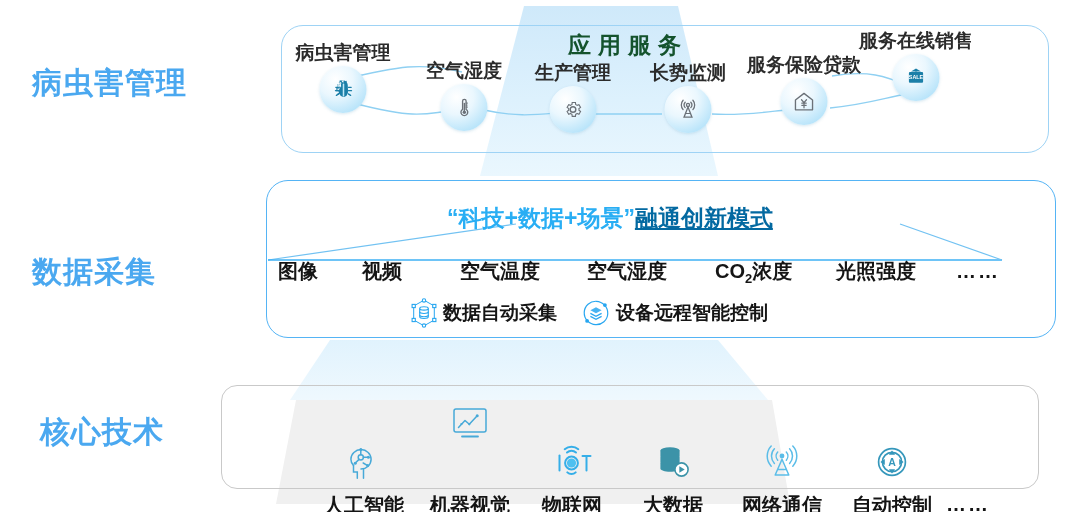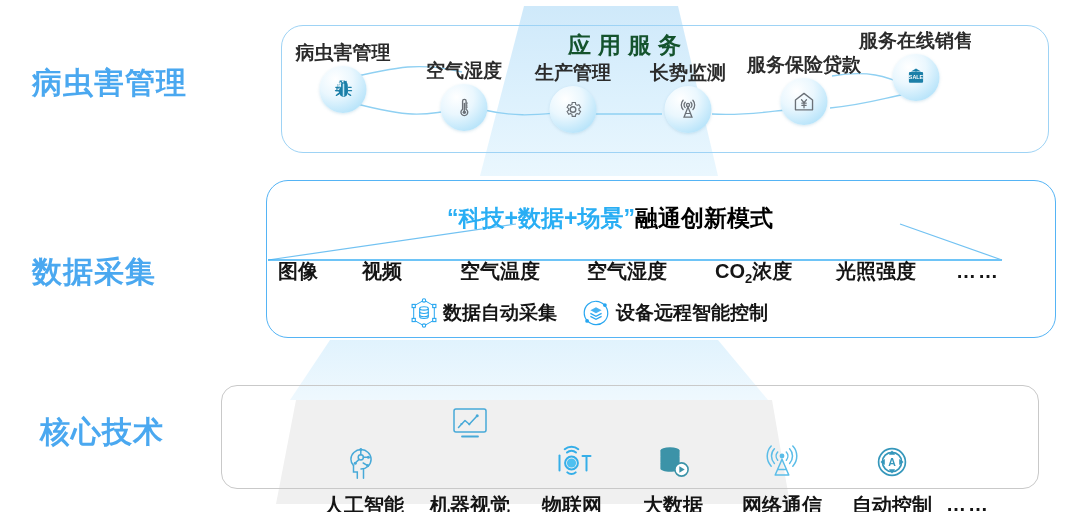--- a/index.html
+++ b/index.html
@@ -59,21 +59,21 @@
     box-shadow:0 1px 3px rgba(120,175,205,.30);
     display:flex;align-items:center;justify-content:center;
   }
   .bubble svg{display:block;}
 
   
   .data-title{
     position:absolute;left:447px;top:203px;
     font-size:23px;font-weight:bold;color:#29aef4;white-space:nowrap;
   }
-  .data-title .dk{color:#000000;}
+  .data-title .dk{color:#0369a1;text-decoration:underline;}
   .data-items{
     position:absolute;left:278px;top:258px;width:770px;
     display:flex;align-items:baseline;
     font-size:20px;font-weight:bold;color:#151515;
   }
   .data-items .di{white-space:nowrap;}
   .data-items .dots{letter-spacing:2px;font-size:20px;}
   .sub-row{
     position:absolute;left:410px;top:298px;
     display:flex;align-items:center;gap:5px;

